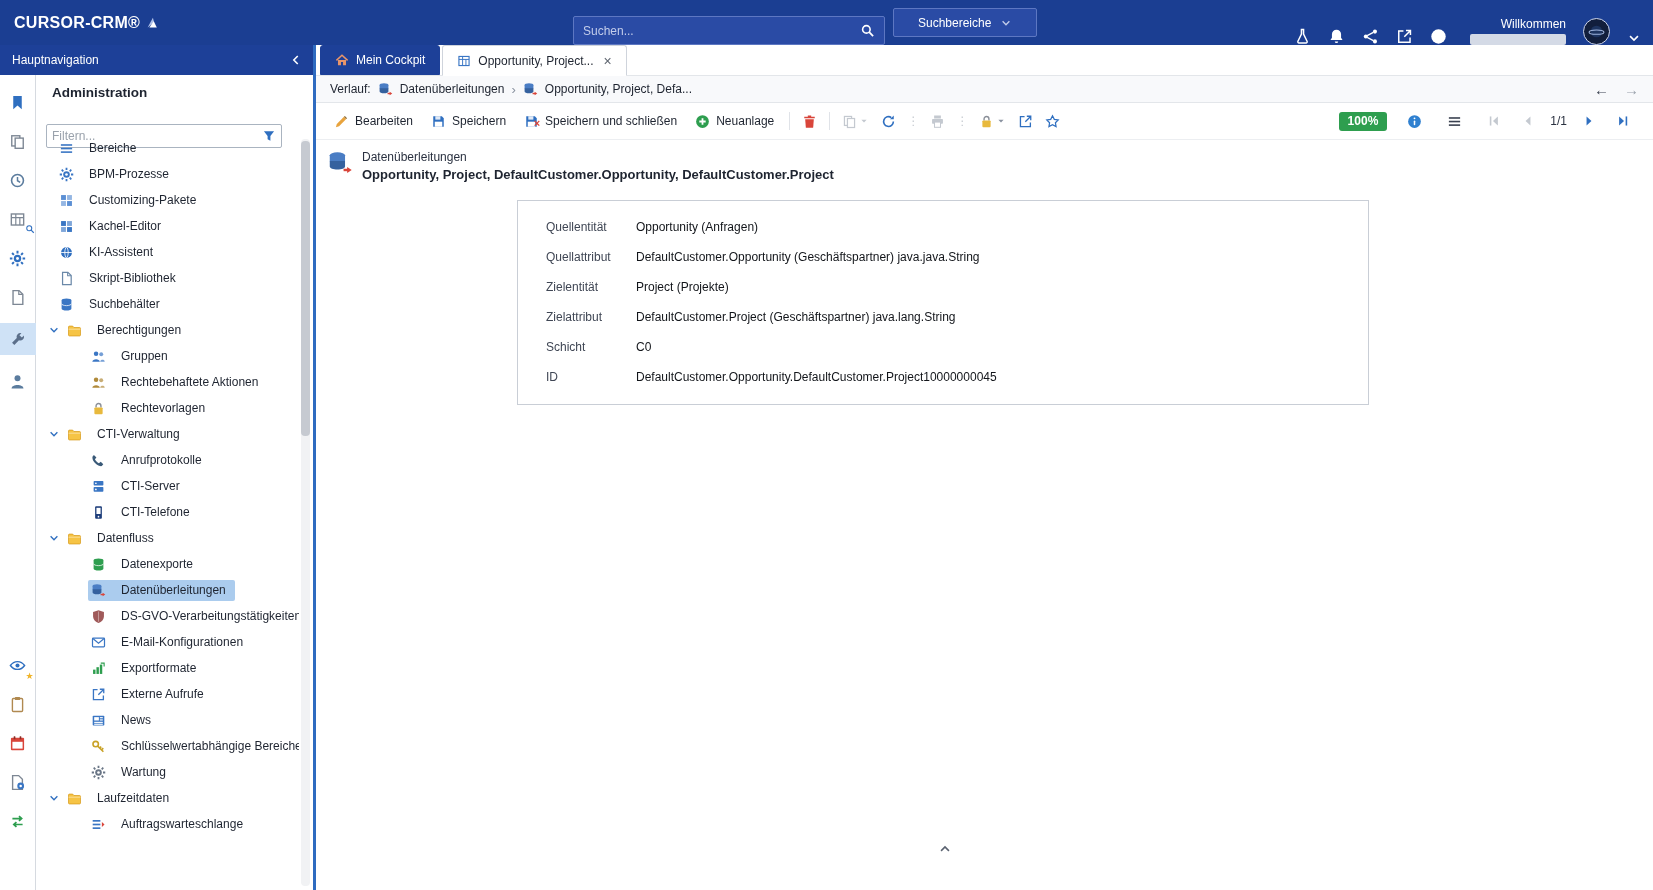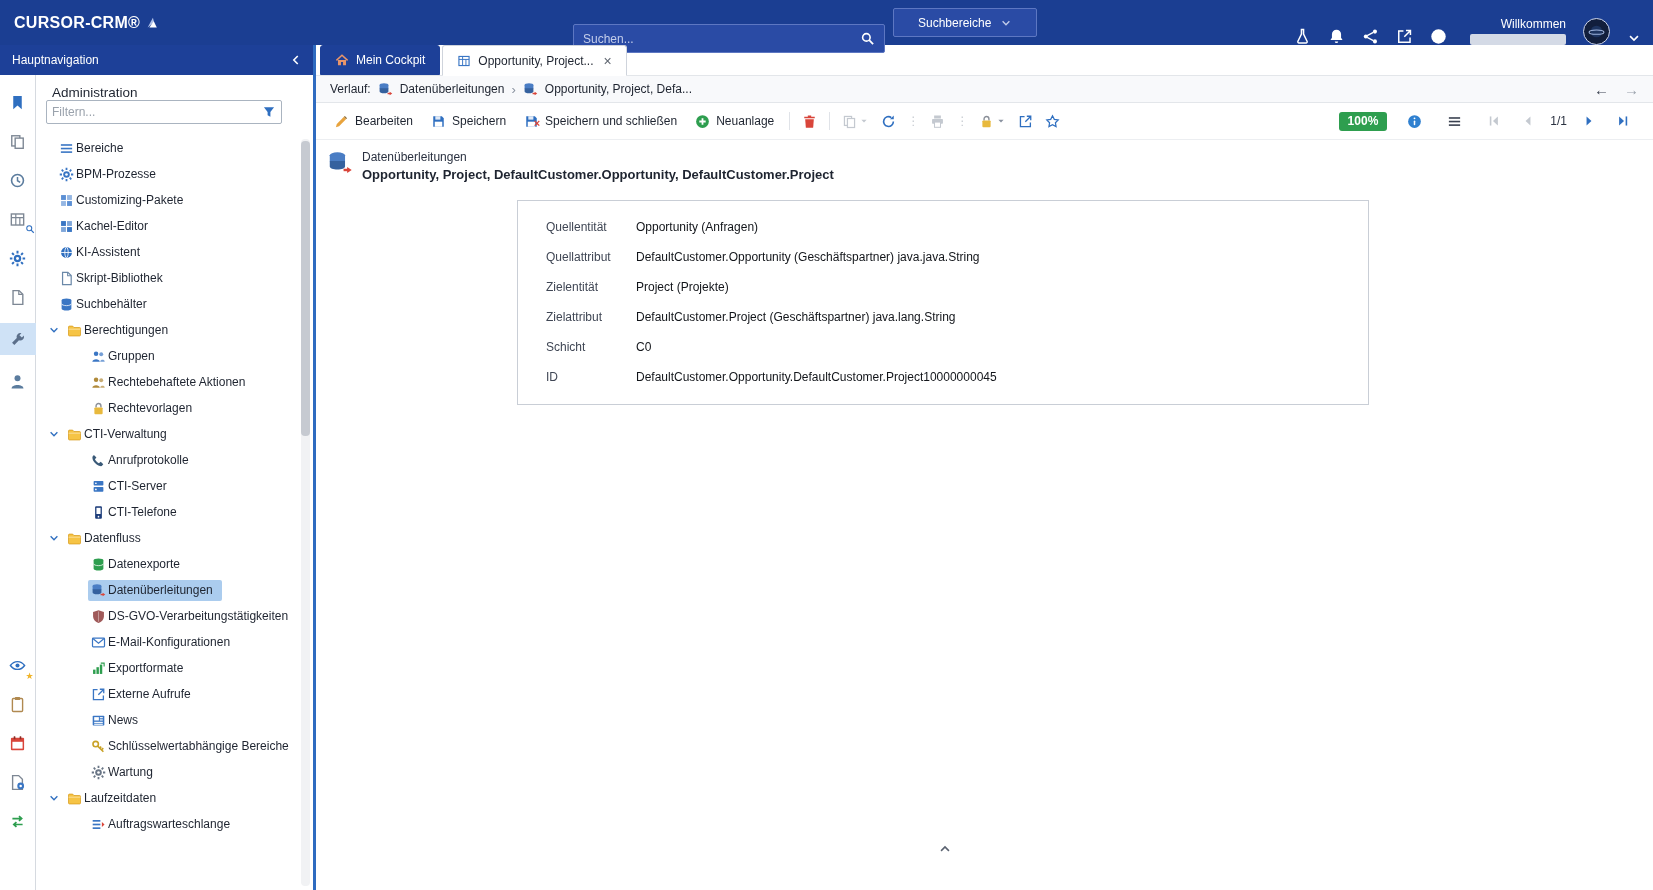--- a/index.html
+++ b/index.html
@@ -4,50 +4,50 @@
 <style>
 *{margin:0;padding:0;box-sizing:border-box}
 html,body{width:1653px;height:890px;overflow:hidden;font-family:"Liberation Sans",sans-serif;font-size:12px;color:#1e2430;background:#fff}
 svg{display:block}
 .i10{width:10px;height:10px}.i12{width:12px;height:12px}.i14{width:14px;height:14px}.i15{width:15px;height:15px}.i17{width:17px;height:17px}.i26{width:26px;height:26px}
 .flip{transform:scaleX(-1)}.rot180{transform:rotate(180deg)}
 .app{display:flex;flex-direction:column;height:100%}
 
 .topbar{flex:0 0 45px;background:#1b3e92;position:relative;display:flex;align-items:center;color:#fff}
 .logo{margin-left:14px;font-size:16px;font-weight:bold;letter-spacing:.3px;display:flex;align-items:center;gap:5px}
-.search-wrap{position:absolute;left:573px;top:24px;width:312px;height:29px;background:#2a4ba5;border:1px solid #5d77c2;border-radius:2px;display:flex;align-items:center;padding:0 9px;gap:8px}
+.search-wrap{position:absolute;left:573px;top:16px;width:312px;height:29px;background:#2a4ba5;border:1px solid #5d77c2;border-radius:2px;display:flex;align-items:center;padding:0 9px;gap:8px}
 .search-input{flex:1;background:transparent;border:none;outline:none;color:#fff;font-size:12px;font-family:inherit}
 .search-input::placeholder{color:#c3cdea}
 .sb-btn{position:absolute;left:893px;top:8px;height:29px;background:#2a4ba5;border:1px solid #5d77c2;border-radius:2px;display:flex;align-items:center;gap:9px;padding:0 24px;color:#fff;cursor:default}
 .top-right{position:absolute;right:12px;top:0;height:45px;display:flex;align-items:flex-end;gap:17px;color:#fff}
 .welcome{display:flex;flex-direction:column;align-items:flex-end;gap:3px;margin-left:6px}
 .redacted{width:96px;height:11px;background:#e4e7ee;opacity:.92;border-radius:2px}
 .avatar{width:27px;height:27px;border-radius:50%;background:#121f3d;border:1.5px solid #cdd6ee;display:flex;align-items:center;justify-content:center;overflow:hidden}
 
 .body{flex:1;display:flex;min-height:0}
 .vline{width:3px;background:#2f6bc0}
 .sidebar{width:313px;display:flex;flex-direction:column;min-height:0}
 .side-head{flex:0 0 30px;background:#1d4098;color:#fff;display:flex;align-items:center;justify-content:space-between;padding:0 10px 0 12px}
 .side-body{flex:1;display:flex;min-height:0}
 .rail{width:36px;border-right:1px solid #d6dae0;display:flex;flex-direction:column;align-items:center;padding-top:14px;gap:13px}
 .ric{width:36px;height:26px;display:flex;align-items:center;justify-content:center;position:relative}
 .ric.sel{background:#cfe2f6;height:32px}
 .ovl-star{position:absolute;right:2px;bottom:-3px;font-size:9px;color:#f0b429}
 .ovl-svg{position:absolute;right:1px;bottom:-2px}
 .rail-bottom{margin-top:auto;display:flex;flex-direction:column;gap:13px;padding-bottom:56px;align-items:center}
 .tree-panel{flex:1;position:relative;overflow:hidden;background:#fff}
-.admin{font-size:13.5px;font-weight:400;margin:10px 0 0 16px}
+.admin{font-size:13.5px;font-weight:700;margin:10px 0 24px 16px}
 .filterw{margin-left:10px;width:236px;height:24px;border:1px solid #aab4c0;border-radius:2px;background:#fff;display:flex;align-items:center;padding:0 5px;gap:4px;margin-bottom:9px}
 .filter-input{flex:1;border:none;outline:none;font-size:12px;color:#1e2430;font-family:inherit;min-width:0}
 .filter-input::placeholder{color:#9aa2ac}
 .tree{position:absolute;top:60px;bottom:0;left:0;right:14px;overflow:hidden}
 .titem{height:26px;display:flex;align-items:center;cursor:default}
 .lvl0{padding-left:20px}.lvl0f{padding-left:10px}.lvl1{padding-left:52px}
 .chev{width:16px;height:16px;color:#2f6fc0;display:flex;align-items:center;justify-content:center;margin-right:2px}
-.cell{display:flex;align-items:center;gap:2px;padding:3px 9px 3px 3px;border-radius:2px}
+.cell{display:flex;align-items:center;gap:15px;padding:3px 9px 3px 3px;border-radius:2px}
 .selected .cell{background:#abccee}
 .ticon svg{width:15px;height:15px}
 .tlabel{white-space:nowrap}
 .tsb{position:absolute;top:64px;right:3px;width:9px;bottom:4px;background:#f1f2f4;border-radius:4px}
 .tsb-thumb{position:absolute;top:2px;left:0;width:9px;height:295px;background:#c6cad1;border-radius:4px}
 
 .main{flex:1;display:flex;flex-direction:column;min-width:0;background:#fff}
 .tabbar{flex:0 0 30px;display:flex;align-items:stretch;padding-left:4px;gap:2px;background:#fff}
 .tab{display:flex;align-items:center;gap:7px;padding:0 14px;border-radius:3px 3px 0 0;white-space:nowrap}
 .tab.cockpit{background:#1d4098;color:#fff;border:1px solid #1d4098}

